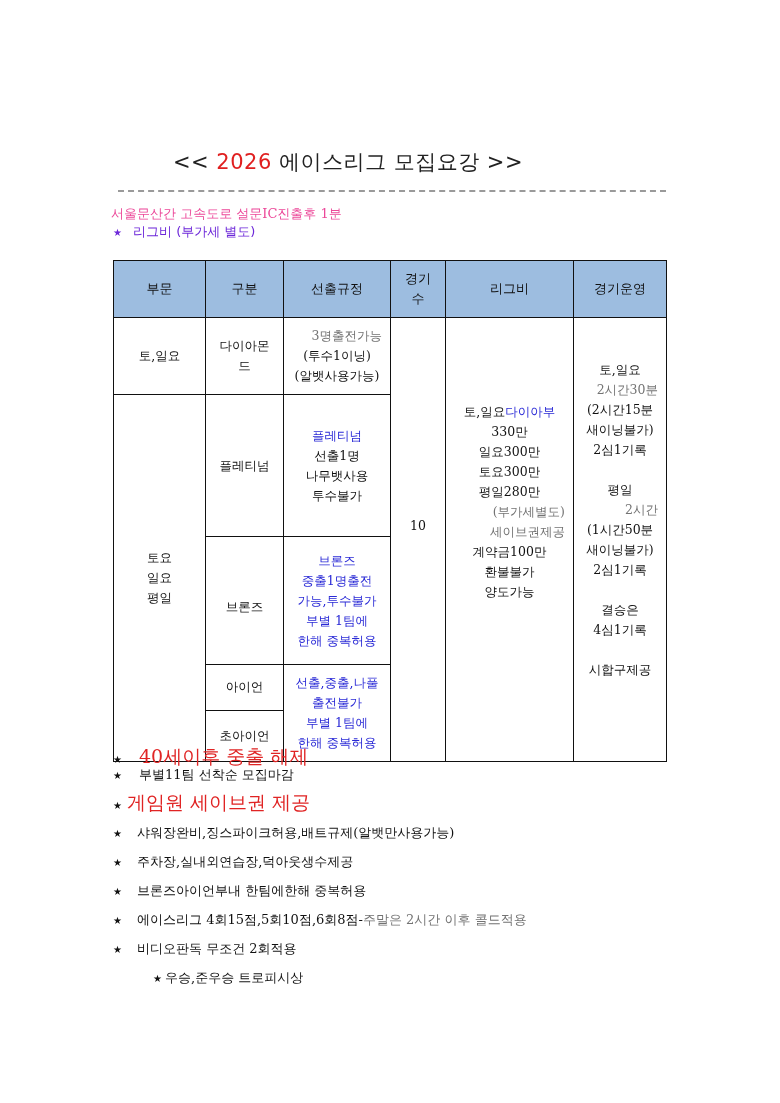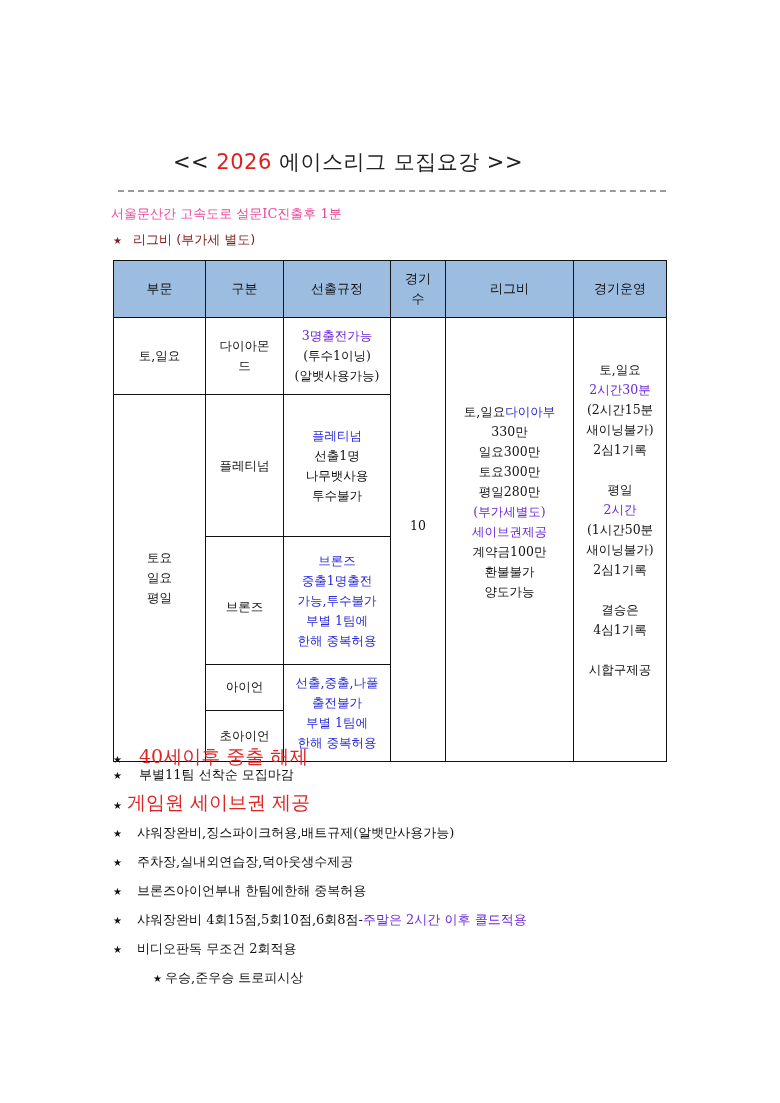--- a/index.html
+++ b/index.html
@@ -4,31 +4,31 @@
   <style>
     html, body { margin: 0; padding: 0; background: #ffffff; }
     body { width: 780px; height: 1103px; position: relative; overflow: hidden;
            font-family: "DejaVu Serif", "Liberation Serif", serif; color: #111; }
     .title { position: absolute; top: 148px; left: 0; width: 696px; text-align: center;
              font-family: "DejaVu Sans", "Liberation Sans", sans-serif; font-size: 21px; color: #222; letter-spacing: 0.5px; }
     .title .year { color: #e02020; }
     .dashline { position: absolute; top: 190px; left: 118px; width: 548px; height: 0;
                 border-top: 2px dashed #9a9a9a; }
     .location { position: absolute; top: 205px; left: 111px; font-size: 13px; color: #ec4899; }
-    .fee-note { position: absolute; top: 231px; left: 113px; font-size: 13px; color: #7f1d1d;
+    .fee-note { position: absolute; top: 223px; left: 113px; font-size: 13px; color: #6d28d9;
                 font-family: "DejaVu Sans", "Liberation Sans", sans-serif; }
     .star { font-size: 10px; display: inline-block; width: 20px; }
 
     table.rules { position: absolute; top: 260px; left: 113px; border-collapse: collapse;
                   table-layout: fixed; width: 553px; font-size: 12.5px; }
     table.rules th, table.rules td { border: 1px solid #111; text-align: center; vertical-align: middle;
                   padding: 8px; line-height: 20px; }
     table.rules th { background: #9dbde0; font-weight: normal; height: 33px;
                   font-family: "DejaVu Sans", "Liberation Sans", sans-serif; font-size: 13px; }
-    .red { color: #6d28d9; }
+    .red { color: #737373; text-align: right; }
     .blue { color: #2a2ad6; }
     .cell-block div { line-height: 20px; }
 
     .bullets { position: absolute; left: 113px; top: 728px; font-size: 13px; }
     .bullet { position: absolute; left: 0; white-space: nowrap; }
     .bullet.big { font-size: 19px; color: #e02424; }
     .bullet .star { color: #111; }
   </style>
 </head>
 <body>
@@ -158,21 +158,21 @@
   <div class="bullet" style="top:96px;">
     <span class="star" style="width:24px">★</span><span>샤워장완비,징스파이크허용,배트규제(알뱃만사용가능)</span>
   </div>
   <div class="bullet" style="top:125px;">
     <span class="star" style="width:24px">★</span><span>주차장,실내외연습장,덕아웃생수제공</span>
   </div>
   <div class="bullet" style="top:154px;">
     <span class="star" style="width:24px">★</span><span>브론즈아이언부내 한팀에한해 중복허용</span>
   </div>
   <div class="bullet" style="top:183px;">
-    <span class="star" style="width:24px">★</span><span>샤워장완비 4회15점,5회10점,6회8점-</span><span class="red">주말은 2시간 이후 콜드적용</span>
+    <span class="star" style="width:24px">★</span><span>에이스리그 4회15점,5회10점,6회8점-</span><span class="red">주말은 2시간 이후 콜드적용</span>
   </div>
   <div class="bullet" style="top:212px;">
     <span class="star" style="width:24px">★</span><span>비디오판독 무조건 2회적용</span>
   </div>
   <div class="bullet" style="top:241px;margin-left:40px;">
     <span class="star" style="width:12px">★</span><span>우승,준우승 트로피시상</span>
   </div>
 </div>
 
 </body></html>

